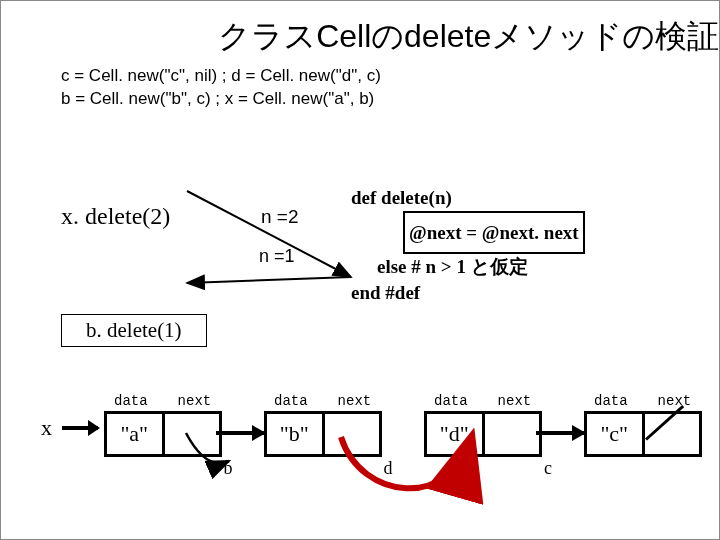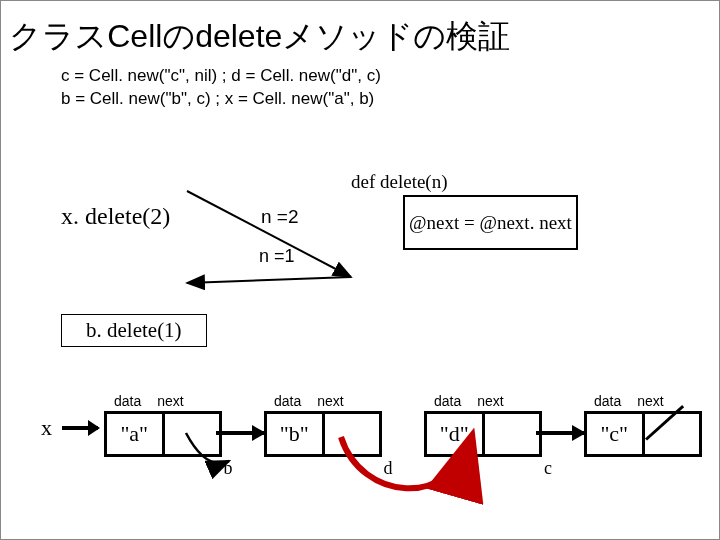--- a/index.html
+++ b/index.html
@@ -11,22 +11,22 @@
   .page {
     width: 720px;
     height: 540px;
     position: relative;
     background: #fff;
     border: 1px solid #888;
     box-sizing: border-box;
   }
   .title {
     font-size: 32px;
-    text-align: left;
-    padding: 14px 8px 6px;
+    text-align: right;
+    padding: 14px 0 6px;
     letter-spacing: 0px;
   }
   .setup {
     font-size: 17px;
     padding-left: 60px;
     line-height: 1.35;
   }
   .calls {
     position: absolute;
     left: 60px;
@@ -56,50 +56,52 @@
   }
   .n1 {
     position: absolute;
     left: 198px;
     top: 75px;
     font-size: 18px;
   }
   .code {
     position: absolute;
     left: 350px;
-    top: 168px;
+    top: 184px;
     font-family: "Times New Roman", serif;
     font-size: 19px;
     line-height: 1.35;
+    font-weight: bold;
   }
   .code .jp {
     font-family: "MS PGothic", "Hiragino Kaku Gothic Pro", sans-serif;
   }
   .hl-box {
     display: inline-block;
     border: 2px solid #000;
-    padding: 13px 4px;
+    padding: 7px 4px;
   }
   .cells {
     position: absolute;
     left: 40px;
     top: 392px;
     display: flex;
     gap: 42px;
     align-items: flex-start;
   }
   .cell {
     position: relative;
   }
   .cell-labels {
     display: flex;
     font-size: 14px;
-    gap: 16px;
+    gap: 30px;
     padding-left: 10px;
     margin-bottom: 2px;
+    font-family: Liberation Mono, monospace;
   }
   .cell-body {
     display: flex;
     border: 3px solid #000;
     width: 118px;
     height: 46px;
     box-sizing: border-box;
   }
   .cell-body > div {
     flex: 1;
@@ -189,20 +191,22 @@
   <div class="calls">
     <div class="call1">x. delete(2)</div>
     <div class="n2">n =2</div>
     <div class="n1">n =1</div>
     <div class="callbox">b. delete(1)</div>
   </div>
 
   <div class="code">
     <div>def  delete(n)</div>
     <div style="padding-left:52px"><span class="hl-box">@next = @next. next</span></div>
+    <div style="padding-left:26px"><span>else  #  n &gt; 1 </span><span class="jp">と仮定</span></div>
+    <div>end #def</div>
   </div>
 
   <div class="cells">
     <div class="xlabel">x</div>
     <div class="x-arrow" style="margin-left:-40px;margin-right:-36px"></div>
 
     <div class="cell">
       <div class="cell-labels">
         <span>data</span>
         <span>next</span>

